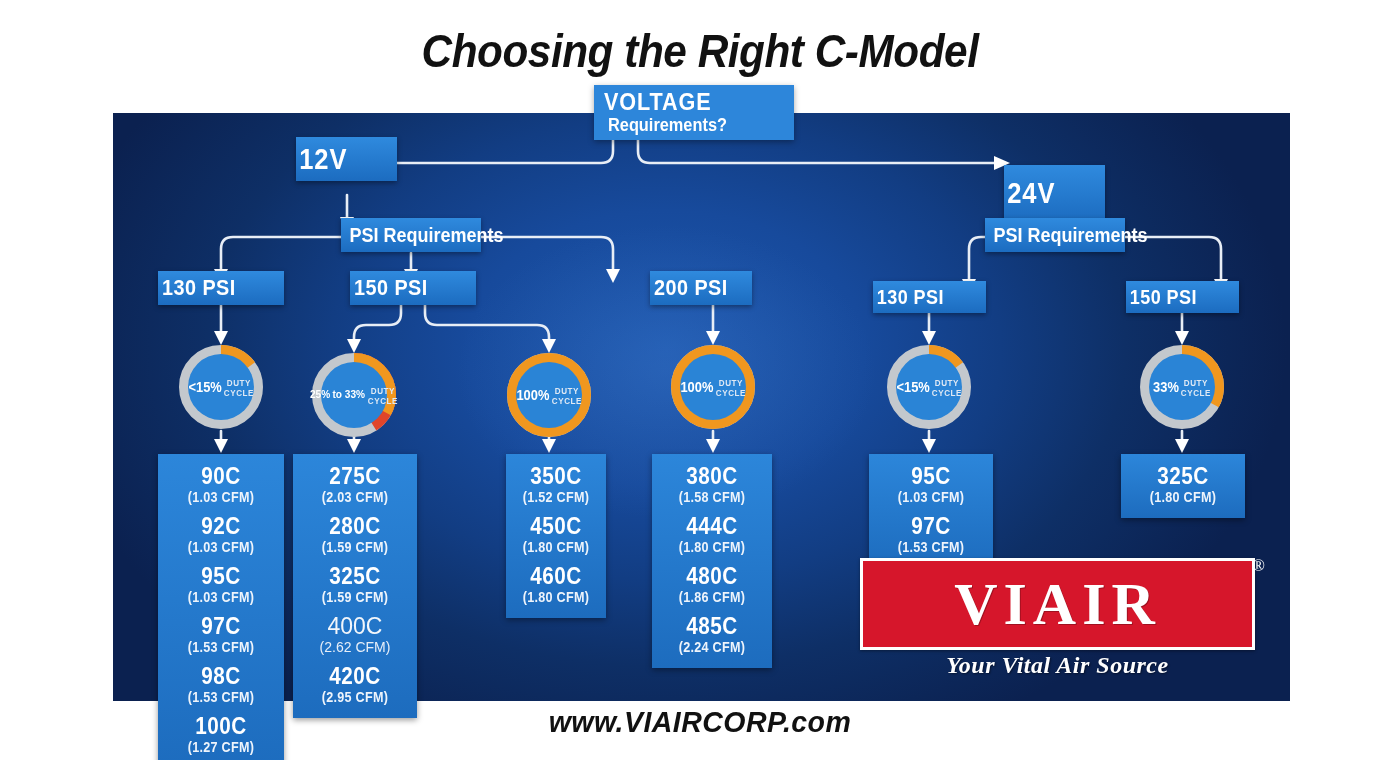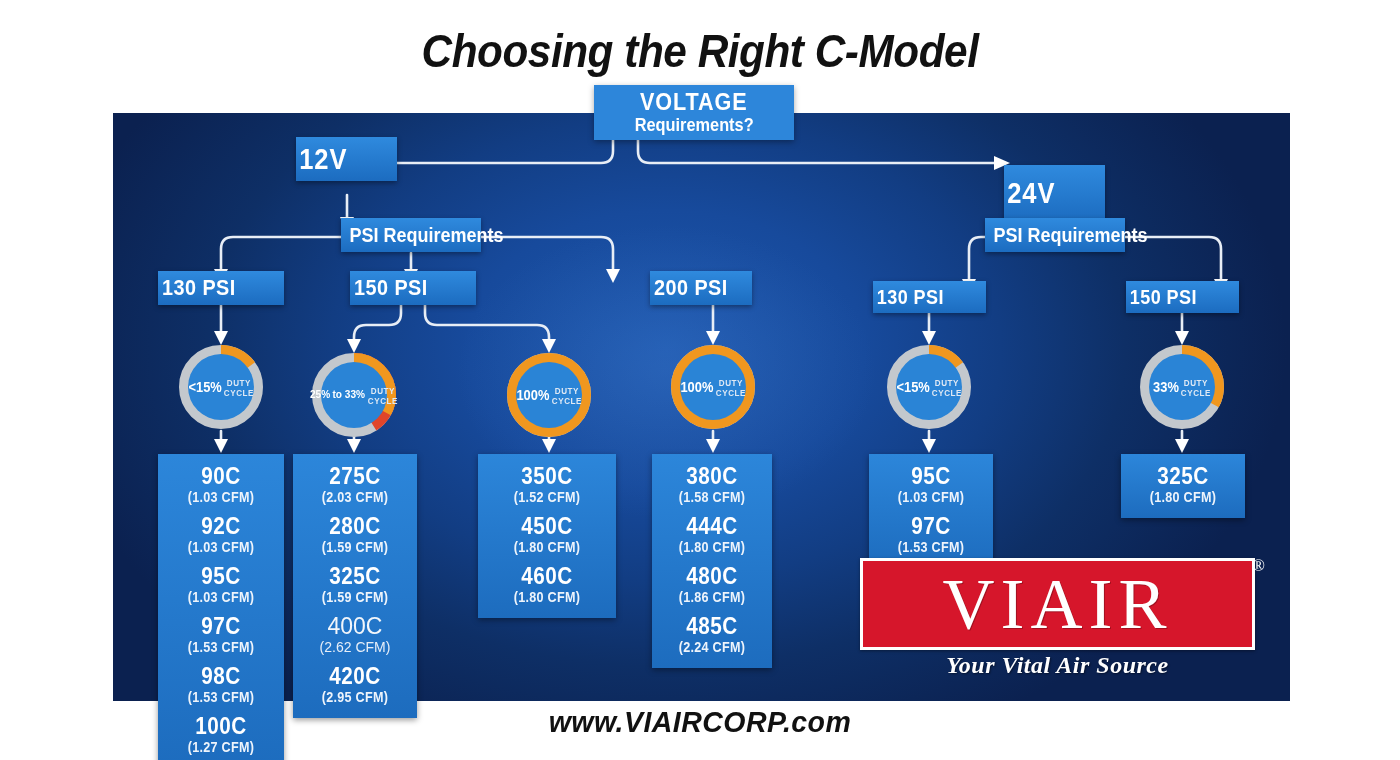--- a/index.html
+++ b/index.html
@@ -38,21 +38,21 @@
     display:flex; flex-direction:column; align-items:flex-start; justify-content:center;
     box-shadow:0 2px 5px rgba(0,0,0,.38);
     font-family:"Liberation Sans", sans-serif; font-weight:bold;
     z-index:6;
   }
   .node.grad { background:linear-gradient(180deg,#2f8ade 0%,#1c6cc0 100%); }
 
   .voltage-box {
     position:absolute; left:594px; top:85px; width:200px; height:55px;
     background:#2d86da; z-index:9;
-    display:flex; flex-direction:column; align-items:center; justify-content:center;
+    display:flex; flex-direction:column; justify-content:center;
     box-shadow:0 2px 6px rgba(0,0,0,.35);
   }
   .voltage-main {
     color:#fff; font-size:24px; font-weight:bold; letter-spacing:1px;
     transform:scaleX(0.9); line-height:1; font-family:"Liberation Sans", sans-serif;
   }
   .voltage-sub {
     color:#fff; font-size:19px; font-weight:bold; line-height:1.15;
     transform:scaleX(0.86); font-family:"Liberation Sans", sans-serif;
   }
@@ -108,22 +108,22 @@
 
   
   .logo { position:absolute; left:860px; top:558px; width:395px; height:140px; z-index:8; }
   .logo-box {
     position:absolute; left:0; top:0; width:395px; height:92px;
     background:#d6162b; border:3px solid #ffffff;
     display:flex; align-items:center; justify-content:center;
     box-shadow:0 1px 3px rgba(0,0,0,.4);
   }
   .logo-word {
-    color:#fff; font-family:"Liberation Serif", serif; font-weight:normal;
-    font-size:72px; letter-spacing:6px; line-height:1;
+    color:#fff; font-family:"Liberation Serif", serif; font-weight:bold;
+    font-size:60px; letter-spacing:6px; line-height:1;
     text-shadow:1px 1px 0 rgba(0,0,0,.25);
   }
   .logo-reg {
     position:absolute; right:-13px; top:-4px; color:#fff;
     font-family:"Liberation Serif", serif; font-size:17px; line-height:1;
   }
   .logo-tag {
     position:absolute; left:0; top:94px; width:395px; text-align:center;
     color:#fff; font-family:"Liberation Serif", serif; font-style:italic;
     font-weight:bold; font-size:24px; letter-spacing:0.5px;
@@ -357,21 +357,21 @@
         <div class="model-item alt">
           <div class="model-name">400C</div>
           <div class="model-cfm">(2.62 CFM)</div>
         </div>
         <div class="model-item">
           <div class="model-name">420C</div>
           <div class="model-cfm">(2.95 CFM)</div>
         </div>
       </div>
 
-    <div class="models" style="left:365px; top:341px; width:138px;">
+    <div class="models" style="left:393px; top:341px; width:100px;">
         <div class="model-item">
           <div class="model-name">350C</div>
           <div class="model-cfm">(1.52 CFM)</div>
         </div>
         <div class="model-item">
           <div class="model-name">450C</div>
           <div class="model-cfm">(1.80 CFM)</div>
         </div>
         <div class="model-item">
           <div class="model-name">460C</div>

